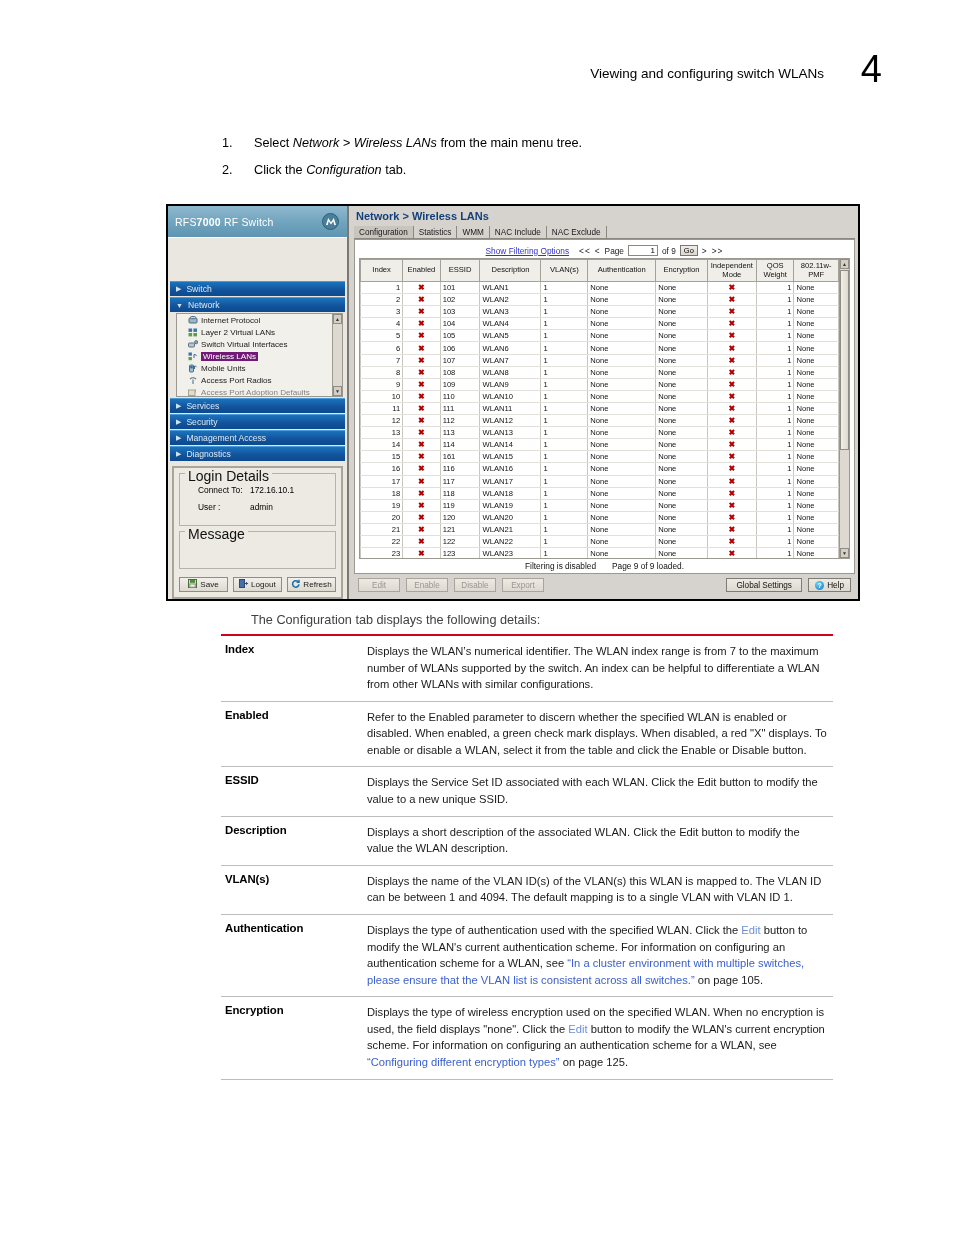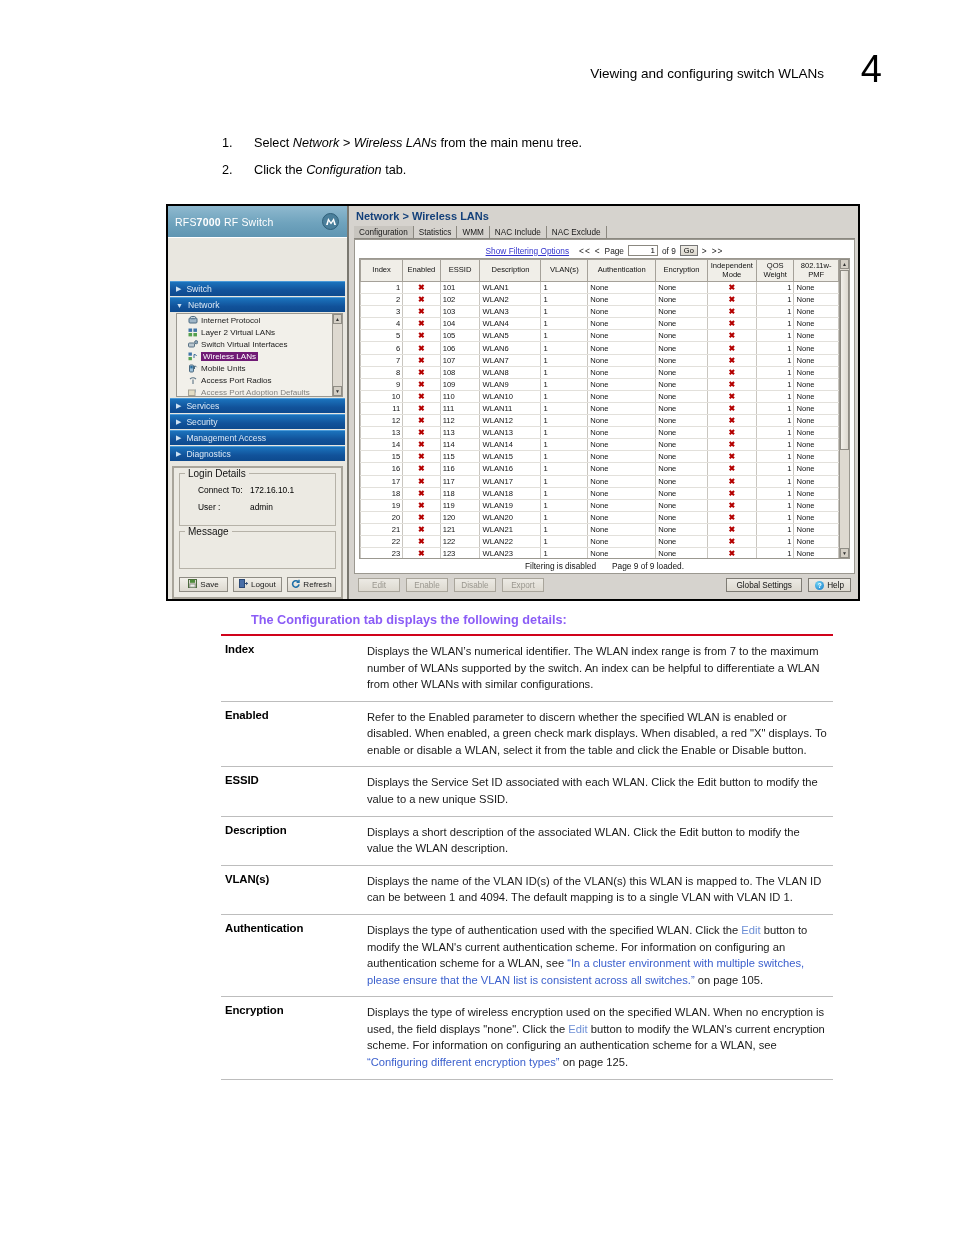--- a/index.html
+++ b/index.html
@@ -118,21 +118,21 @@
     position: relative;
   }
   .fieldset {
     margin: 5px 5px 0 5px;
     border: 1px solid #b6b2a8;
     position: relative;
     padding: 11px 6px 6px 6px;
   }
   .fieldset > .legend {
     position: absolute; top: -6px; left: 5px;
-    background: #eceae3; padding: 0 3px; font-size: 10px; color: #111;
+    background: #eceae3; padding: 0 3px; font-size: 14px; color: #111;
   }
   .kv { display: flex; font-size: 8.4px; margin-bottom: 7px; padding-left: 12px;}
   .kv .k { width: 52px; flex: none; }
   .kv .v { }
   .msg-box { flex: 1; margin-bottom: 4px; }
   .login-btns {
     display: flex; gap: 5px; padding: 4px 5px 5px 5px;
     border-top: 0;
   }
   .sm-btn {
@@ -232,21 +232,21 @@
   .help-dot {
     width: 9px; height: 9px; border-radius: 50%;
     background: radial-gradient(circle at 35% 30%, #6fd4f5, #1477c8);
     color: #fff; font-size: 6.5px; display:flex; align-items:center; justify-content:center;
     font-weight: bold;
   }
 
   
   .caption {
     position: absolute; left: 251px; top: 613px;
-    font-size: 12.7px; color: #8b5cf6; font-weight: bold;
+    font-size: 12.7px; color: #404040;
   }
   .deftable {
     position: absolute; left: 221px; top: 634px;
     width: 612px;
     border-top: 2px solid #d0021b;
     border-collapse: collapse;
   }
   .deftable tr { vertical-align: top; }
   .deftable td { border-bottom: 1px solid #bdbdbd; padding: 7px 0 8px 0; }
   .deftable td.term {
@@ -653,21 +653,21 @@
                   <td class="">1</td>
                   <td class="">None</td>
                   <td class="">None</td>
                   <td class="ctr"><span class="xmark">✖</span></td>
                   <td class="num">1</td>
                   <td class="">None</td>
                 </tr>
                 <tr>
                   <td class="num">15</td>
                   <td class="ctr"><span class="xmark">✖</span></td>
-                  <td class="">115</td>
+                  <td class="">161</td>
                   <td class="">WLAN15</td>
                   <td class="">1</td>
                   <td class="">None</td>
                   <td class="">None</td>
                   <td class="ctr"><span class="xmark">✖</span></td>
                   <td class="num">1</td>
                   <td class="">None</td>
                 </tr>
                 <tr>
                   <td class="num">16</td>

